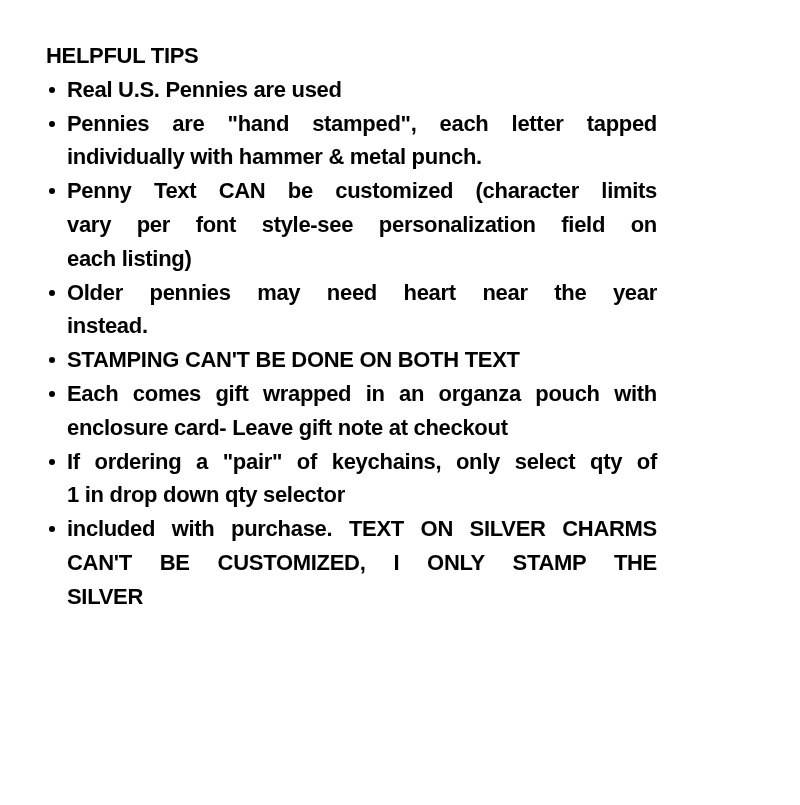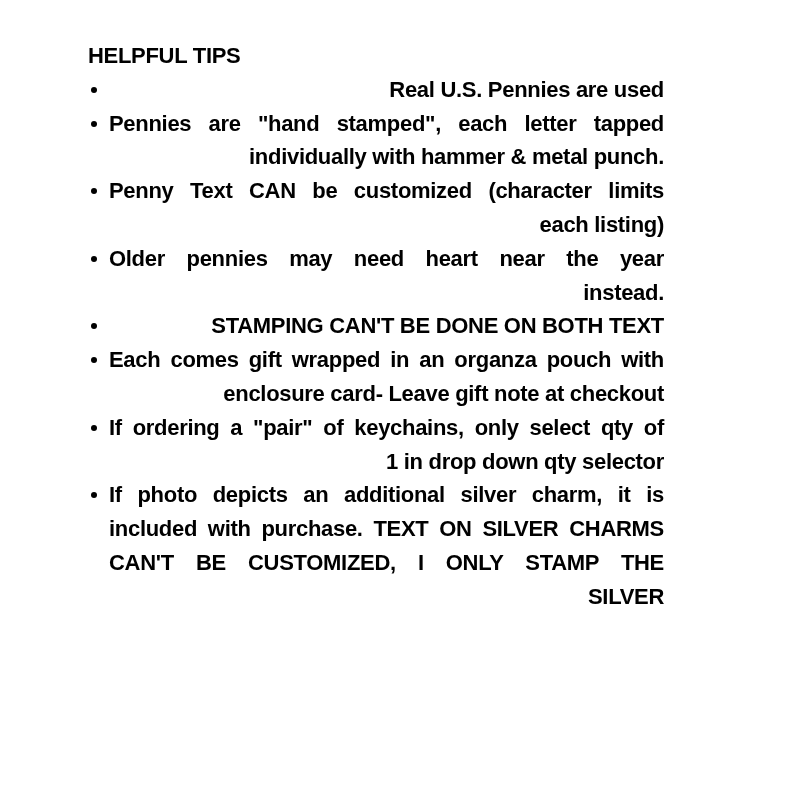--- a/index.html
+++ b/index.html
@@ -10,21 +10,21 @@
     width: 800px;
     height: 805px;
     background: #ffffff;
     overflow: hidden;
     font-family: "Liberation Sans", "DejaVu Sans", sans-serif;
   }
   .canvas {
     box-sizing: border-box;
     width: 664px;
     height: 805px;
-    padding: 39px 0 0 88px;
+    padding: 39px 0 0 46px;
     color: #000000;
   }
   .heading {
     margin: 0;
     font-size: 22px;
     font-weight: 700;
     line-height: 33.8px;
     letter-spacing: -0.3px;
     color: #000000;
   }
@@ -45,21 +45,21 @@
     margin: 14px 12px 0 3px;
   }
   .text {
     width: 590px;
   }
   .line {
     font-size: 22px;
     font-weight: 700;
     line-height: 33.8px;
     letter-spacing: -0.3px;
-    text-align: right;
+    text-align: left;
     white-space: normal;
   }
   .line.fill {
     text-align: justify;
     text-align-last: justify;
   }
 </style>
 </head>
 <body>
 
@@ -76,20 +76,21 @@
         <span class="dot"></span>
         <div class="text">
           <div class="line fill">Pennies are "hand stamped", each letter tapped</div>
           <div class="line">individually with hammer &amp; metal punch.</div>
         </div>
       </div>
       <div class="item">
         <span class="dot"></span>
         <div class="text">
           <div class="line fill">Penny Text CAN be customized (character limits</div>
+          <div class="line fill">vary per font style-see personalization field on</div>
           <div class="line">each listing)</div>
         </div>
       </div>
       <div class="item">
         <span class="dot"></span>
         <div class="text">
           <div class="line fill">Older pennies may need heart near the year</div>
           <div class="line">instead.</div>
         </div>
       </div>
@@ -109,20 +110,19 @@
       <div class="item">
         <span class="dot"></span>
         <div class="text">
           <div class="line fill">If ordering a "pair" of keychains, only select qty of</div>
           <div class="line">1 in drop down qty selector</div>
         </div>
       </div>
       <div class="item">
         <span class="dot"></span>
         <div class="text">
-          <div class="line fill">If photo depicts an additional silver charm, it is</div>
           <div class="line fill">included with purchase. TEXT ON SILVER CHARMS</div>
           <div class="line fill">CAN'T BE CUSTOMIZED, I ONLY STAMP THE</div>
           <div class="line">SILVER</div>
         </div>
       </div>
     </div>
 </div>
 
 </body></html>

